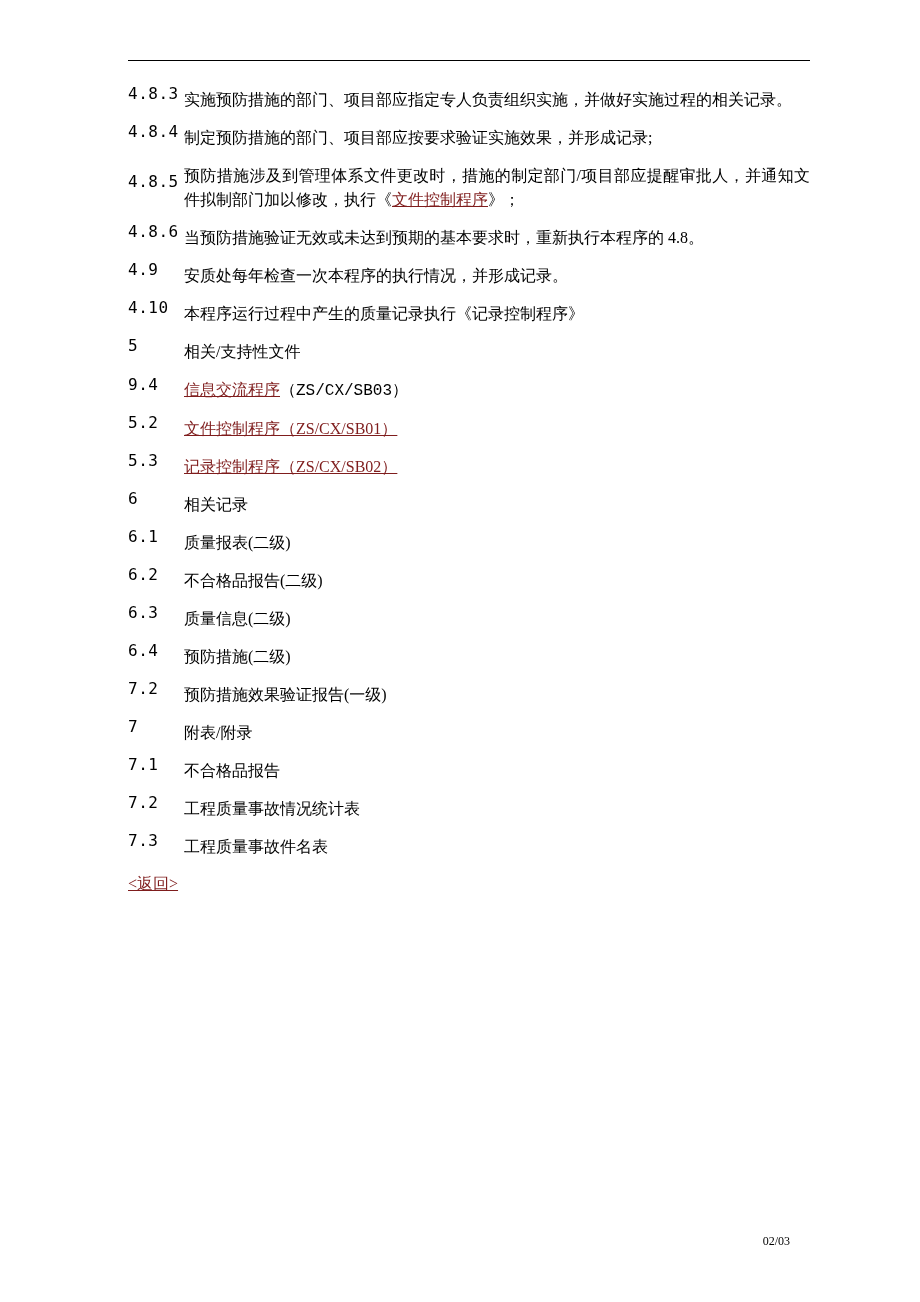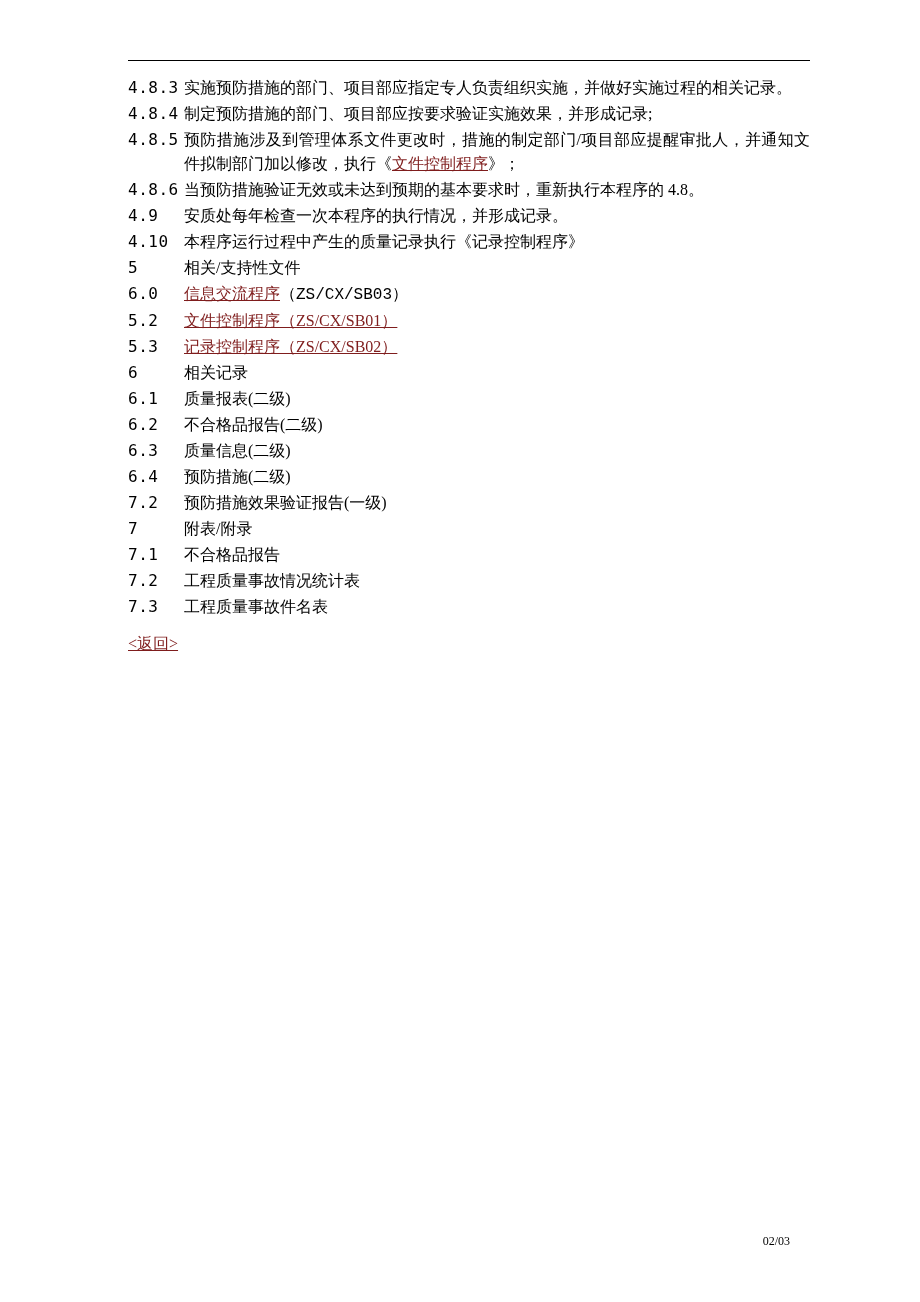--- a/index.html
+++ b/index.html
@@ -17,38 +17,39 @@
       padding: 75px 100px 0 128px;
       border-top: 1.5px solid #000;
       margin: 60px 110px 0 128px;
       padding: 15px 0 0 0;
     }
     .content-wrap {
       margin-left: 0;
     }
     .row {
       display: flex;
-      align-items: flex-start;
+      align-items: center;
       margin-bottom: 2px;
     }
     .num {
       flex: 0 0 56px;
       white-space: nowrap;
       font-family: "SimSun", "宋体", monospace;
       letter-spacing: 0.5px;
     }
     .num-wide {
       flex: 0 0 56px;
     }
     .num-narrow {
       flex: 0 0 56px;
     }
     .txt {
       flex: 1;
       text-align: justify;
+      margin-top: 12px;
     }
     a.link {
       color: #7f1d1d;
       text-decoration: underline;
     }
     .back-link {
       margin-top: 13px;
     }
     .page-num {
       position: absolute;
@@ -98,21 +99,21 @@
       <div class="num num-narrow">4.10</div>
       <div class="txt">本程序运行过程中产生的质量记录执行《记录控制程序》</div>
     </div>
 
     <div class="row">
       <div class="num num-narrow">5</div>
       <div class="txt">相关/支持性文件</div>
     </div>
 
     <div class="row">
-      <div class="num num-narrow">6.0</div>
+      <div class="num num-narrow">9.4</div>
       <div class="txt">
         <a class="link" href="#">信息交流程序</a><span class="roman">（ZS/CX/SB03）</span>
       </div>
     </div>
 
     <div class="row">
       <div class="num num-narrow">5.2</div>
       <div class="txt">
         <a class="link" href="#">文件控制程序（ZS/CX/SB01）</a>
       </div>

